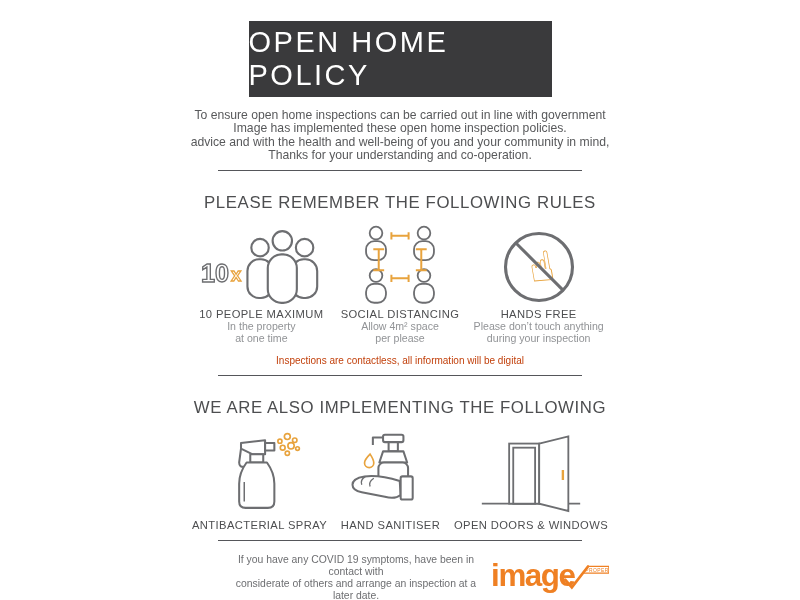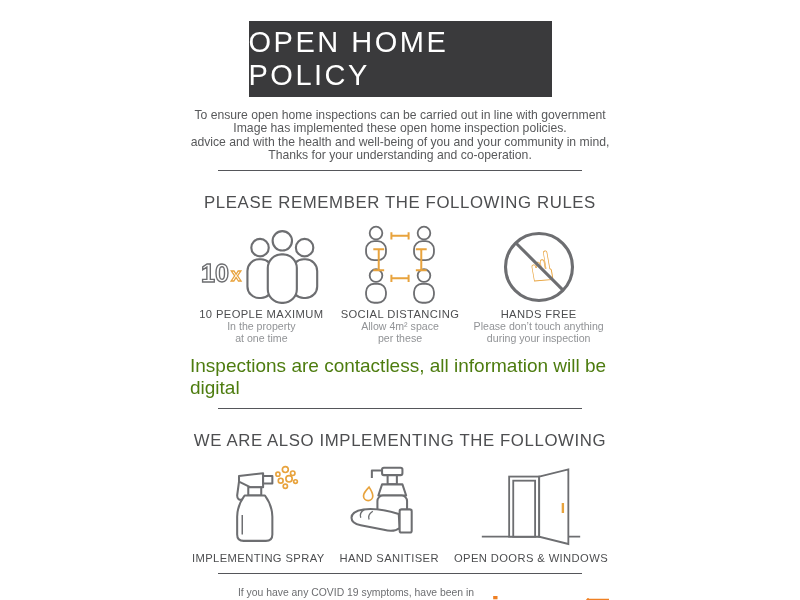--- a/index.html
+++ b/index.html
@@ -23,21 +23,21 @@
                font-weight:400; font-size:16.8px; letter-spacing:0.6px; }
 
   .icon-row { display:flex; width:416px; margin:13px auto 0; }
   .col { flex:1; display:flex; flex-direction:column; align-items:center; }
   .icon-box { height:82px; display:flex; align-items:center; justify-content:center;text-align:center; }
   .icon-box.tall { height:88px; }
   .col-title { font-size:11.2px; color:#4d4e50;
                letter-spacing:0.4px; white-space:nowrap; }
   .col-sub { font-size:10.6px; line-height:12.6px; color:#919396; white-space:nowrap; }
 
-  .note { margin-top:10px; font-size:19px; color:#4d7c0f; }
+  .note { margin-top:10px; text-align:center; font-size:10px; color:#c2410c; }
 
   .footer { width:384px; margin:10px 0 0 35px; display:flex;
             justify-content:space-between; align-items:flex-start; }
   .footer-text { width:262px; margin-top:3px; text-align:center;
                  font-size:10.4px; line-height:12.1px; color:#6d6e71; }
   .logo { margin-top:5px; }
 
   svg text { font-family:"Liberation Sans", sans-serif; }
   svg text.hand-glyph { font-family:"DejaVu Sans", sans-serif; }
 </style>
@@ -100,21 +100,21 @@
             <g stroke="#e8a33d" stroke-width="2.2" fill="none">
               <path d="M38,10 L38,18 M38,14 L57,14 M57,10 L57,18"></path>
               <path d="M38,57 L38,65 M38,61 L57,61 M57,57 L57,65"></path>
               <path d="M18,29 L30,29 M24,29 L24,52 M18,52 L30,52"></path>
               <path d="M65,29 L77,29 M71,29 L71,52 M65,52 L77,52"></path>
             </g>
           </svg>
         </div>
         <div class="col-title">SOCIAL DISTANCING</div>
         <div class="col-sub">Allow 4m² space</div>
-        <div class="col-sub">per these</div>
+        <div class="col-sub">per please</div>
       </div>
 
       <div class="col">
         <div class="icon-box">
           <svg viewBox="0 0 95 95" width="86" height="86">
             <text class="hand-glyph" x="50" y="64" text-anchor="middle" font-size="46" fill="#e8a33d" transform="rotate(-10 47 47)">☝</text>
             <g stroke="#6d6e71" fill="none">
               <circle cx="47.5" cy="47.5" r="37" stroke-width="3.4"></circle>
               <line x1="22" y1="21" x2="74" y2="73" stroke-width="3.4"></line>
             </g>
@@ -149,21 +149,21 @@
               <circle cx="69" cy="11" r="2.2"></circle>
                 <circle cx="77" cy="6" r="3.2"></circle>
               <circle cx="85" cy="10" r="2.4"></circle>
                 <circle cx="72" cy="18" r="2.6"></circle>
               <circle cx="81" cy="16" r="3.4"></circle>
                 <circle cx="88" cy="19" r="2"></circle>
               <circle cx="77" cy="24" r="2.3"></circle>
             </g>
           </svg>
         </div>
-        <div class="col-title">IMPLEMENTING SPRAY</div>
+        <div class="col-title">ANTIBACTERIAL SPRAY</div>
       </div>
 
       <div class="col">
         <div class="icon-box tall">
           <svg viewBox="0 0 95 95" width="88" height="88">
             <g stroke="#6d6e71" stroke-width="2.2" fill="#ffffff" stroke-linejoin="round">
               <path d="M40,7 L29,7 L29,15" fill="none"></path>
               <rect x="40" y="4" width="22" height="8" rx="2"></rect>
               <rect x="46" y="12" width="10" height="10"></rect>
               <path d="M40,22 L62,22 L66,34 L36,34 Z"></path>

